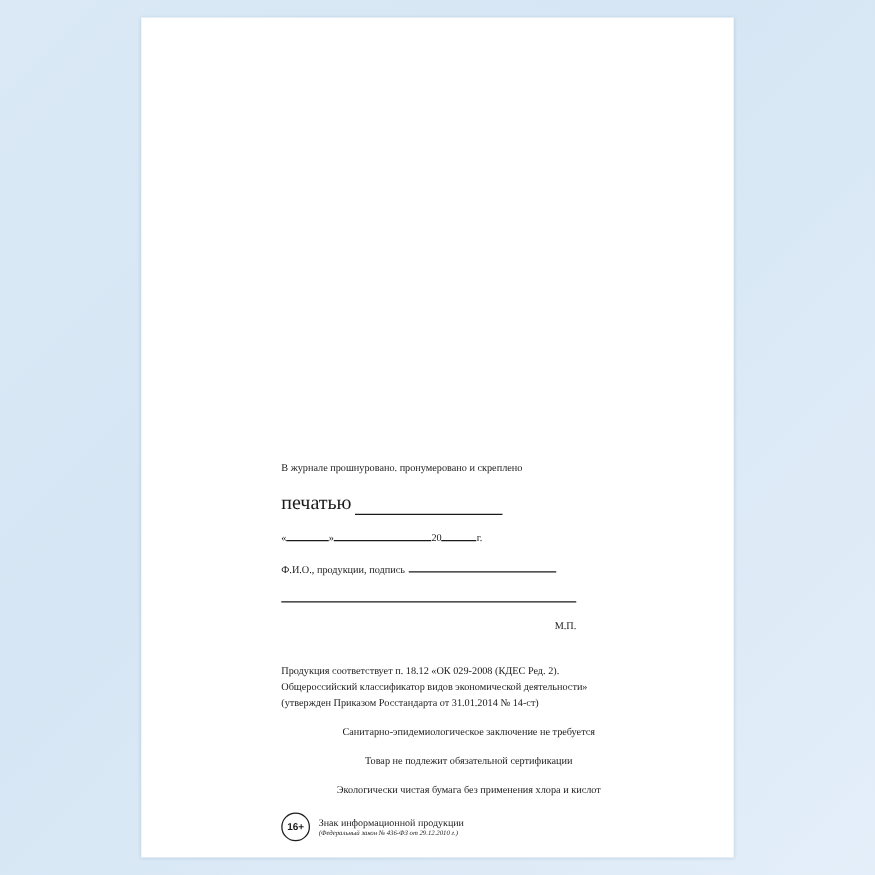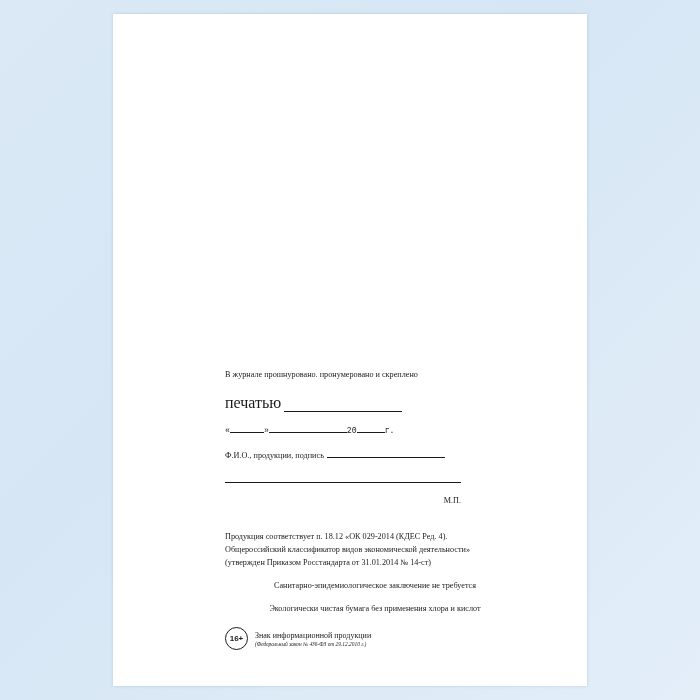--- a/index.html
+++ b/index.html
@@ -62,21 +62,20 @@
     font-size: 5.2px;
     margin-left: 2px;
     position: relative;
     top: -1px;
   }
   .seal-label { margin-left: 3px; }
   .row-date {
     margin-top: 11px;
     white-space: nowrap;
     font-size: 8.2px;
-    font-family: Liberation Mono, monospace;
   }
   .row-fio {
     margin-top: 13px;
     white-space: nowrap;
     font-size: 8.2px;
   }
   .row-fio-underline {
     margin-top: 9px;
   }
   .mp {
@@ -137,26 +136,27 @@
       <div class="row-fio">
         <span>Ф.И.О., продукции, подпись</span><span class="dots w-sign" style="margin-left:3px;"></span>
       </div>
       <div class="row-fio-underline">
         <span class="dots w-full"></span>
       </div>
 
       <div class="mp">М.П.</div>
 
       <div class="block-certif">
-        <div class="line">Продукция соответствует п. 18.12 «ОК 029-2014 (КДЕС Ред. 4).</div>
+        <div class="line">Продукция соответствует п. 18.12 «ОК 029-2008 (КДЕС Ред. 2).</div>
         <div class="line">Общероссийский классификатор видов экономической деятельности»</div>
         <div class="line italic">(утвержден Приказом Росстандарта от 31.01.2014 № 14-ст)</div>
       </div>
 
       <div class="line spaced-line">Санитарно-эпидемиологическое заключение не требуется</div>
+      <div class="line spaced-line">Товар не подлежит обязательной сертификации</div>
       <div class="line spaced-line">Экологически чистая бумага без применения хлора и кислот</div>
 
       <div class="age-row">
         <div class="age-badge">16+</div>
         <div class="age-text">
           <div class="age-title">Знак информационной продукции</div>
           <div class="age-sub">(Федеральный закон № 436-ФЗ от 29.12.2010 г.)</div>
         </div>
       </div>
 

